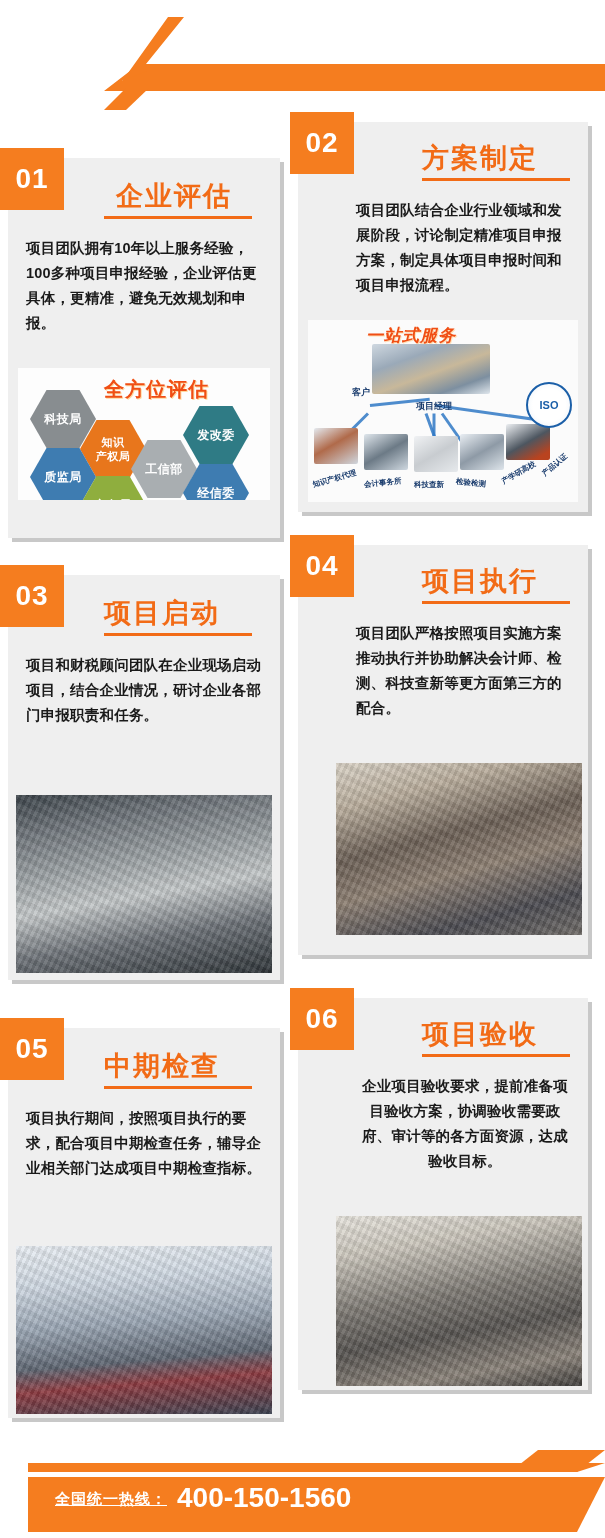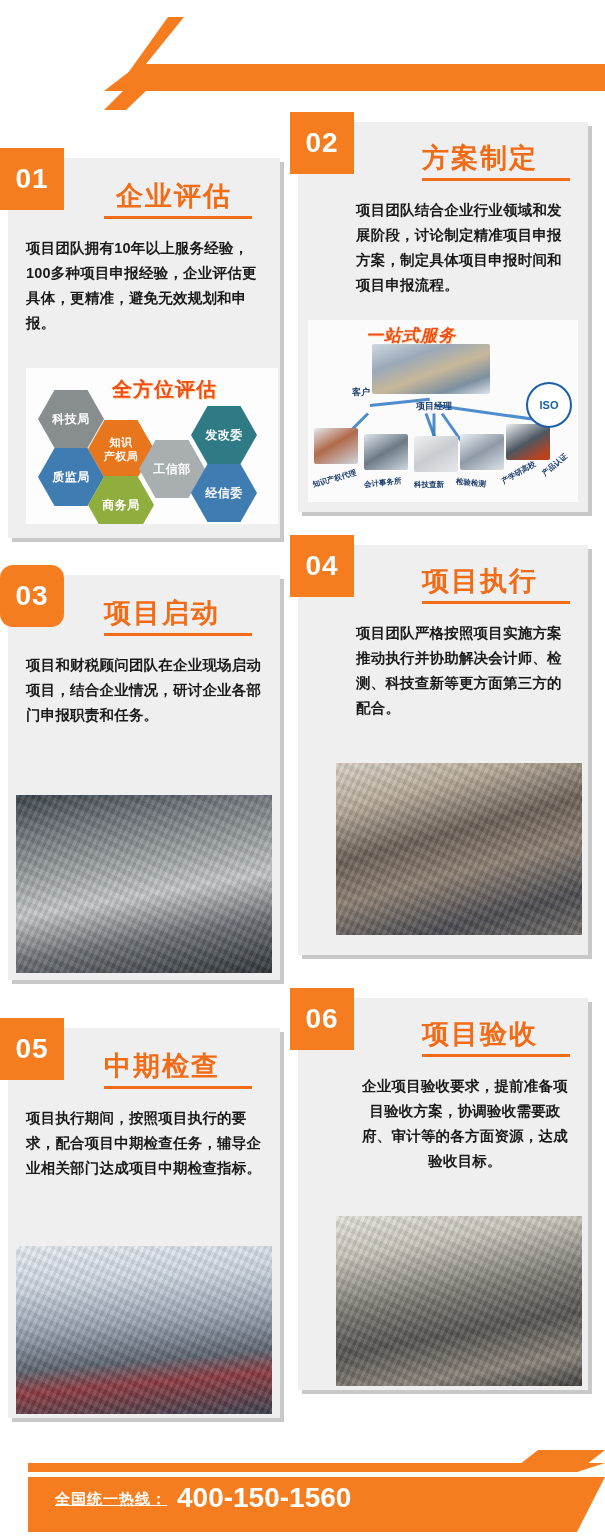--- a/index.html
+++ b/index.html
@@ -155,21 +155,21 @@
     <div class="hdr-title">服务流程</div>
     <div class="hdr-sub">Service flow</div>
   </div>
 
   <div class="card card-left" style="top:158px; height:380px;">
     <div class="badge" style="left:-8px; top:-10px;">01</div>
     <div class="card-title" style="left:96px; top:20px;margin-left:12px;">企业评估</div>
     <div class="title-rule" style="left:96px; top:58px; width:148px;"></div>
     <div class="card-body" style="left:18px; top:78px; width:236px;">项目团队拥有10年以上服务经验，100多种项目申报经验，企业评估更具体，更精准，避免无效规划和申报。</div>
 
-    <div class="hexwrap" style="left:18px; top:210px; width:252px; height:156px;">
+    <div class="hexwrap" style="left:10px; top:210px; width:252px; height:132px;">
       <div class="ttl">全方位评估</div>
       <div class="hex" style="left:12px;  top:22px; background:#888d90;">科技局</div>
       <div class="hex" style="left:62px;  top:52px; background:#E8761C; font-size:11px;">
           <span>知识<br>产权局</span>
         </div>
       <div class="hex" style="left:165px; top:38px; background:#2F7B85;">发改委</div>
       <div class="hex" style="left:12px;  top:80px; background:#3E7CB1;">质监局</div>
       <div class="hex" style="left:113px; top:72px; background:#A9AEB1;">工信部</div>
       <div class="hex" style="left:62px;  top:108px; background:#8FAE3E;">商务局</div>
       <div class="hex" style="left:165px; top:96px; background:#3E7CB1;">经信委</div>
@@ -206,21 +206,21 @@
       <div class="osBot" style="left:4px;   top:154px; transform:rotate(-16deg);">知识产权代理</div>
       <div class="osBot" style="left:56px;  top:158px; transform:rotate(-6deg);">会计事务所</div>
       <div class="osBot" style="left:106px; top:160px;">科技查新</div>
       <div class="osBot" style="left:148px; top:158px; transform:rotate(6deg);">检验检测</div>
       <div class="osBot" style="left:192px; top:148px; transform:rotate(-30deg);">产学研高校</div>
       <div class="osBot" style="left:232px; top:140px; transform:rotate(-40deg);">产品认证</div>
     </div>
   </div>
 
   <div class="card card-left" style="top:575px; height:405px;">
-    <div class="badge" style="left:-8px; top:-10px;border-radius:13px;">03</div>
+    <div class="badge" style="left:-8px; top:-10px;">03</div>
     <div class="card-title" style="left:96px; top:20px;">项目启动</div>
     <div class="title-rule" style="left:96px; top:58px; width:148px;"></div>
     <div class="card-body" style="left:18px; top:78px; width:236px;">项目和财税顾问团队在企业现场启动项目，结合企业情况，研讨企业各部门申报职责和任务。</div>
     <div class="photo ph-a" style="left:8px; top:220px; width:256px; height:178px;">
       <div class="ph-grain"></div>
     </div>
   </div>
 
   <div class="card card-right" style="top:545px; height:410px;">
     <div class="badge" style="left:-8px; top:-10px;">04</div>

